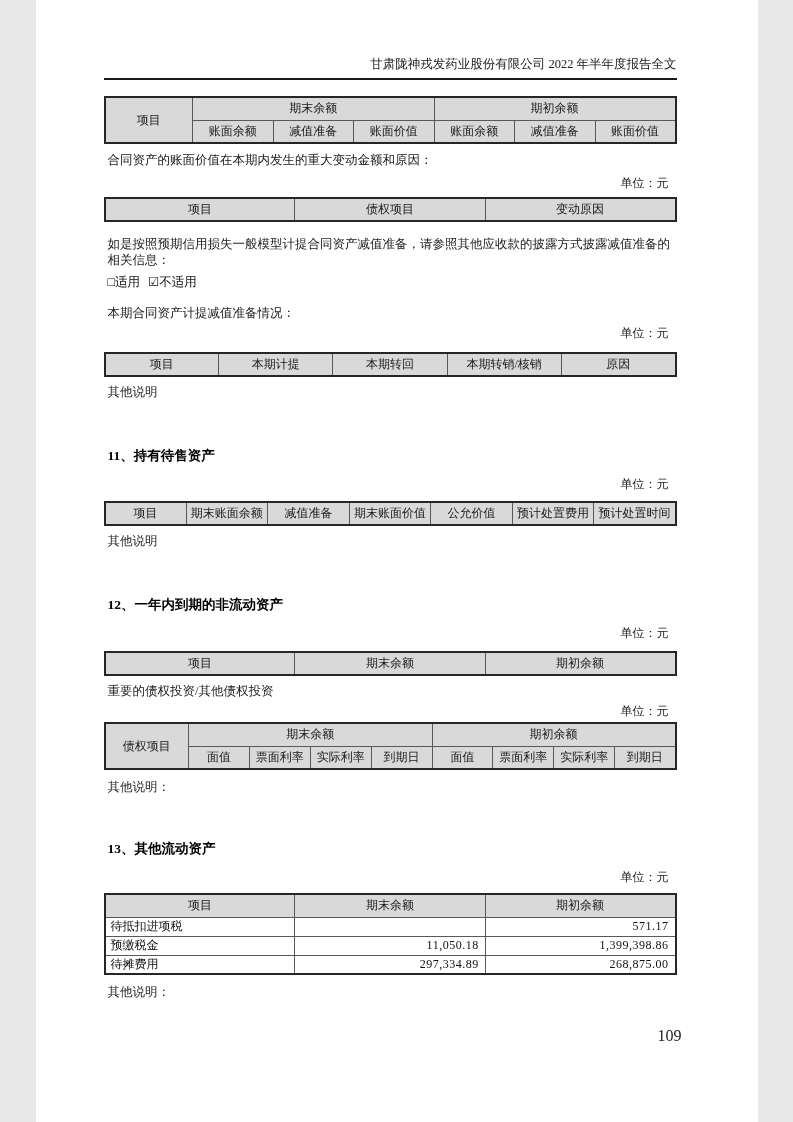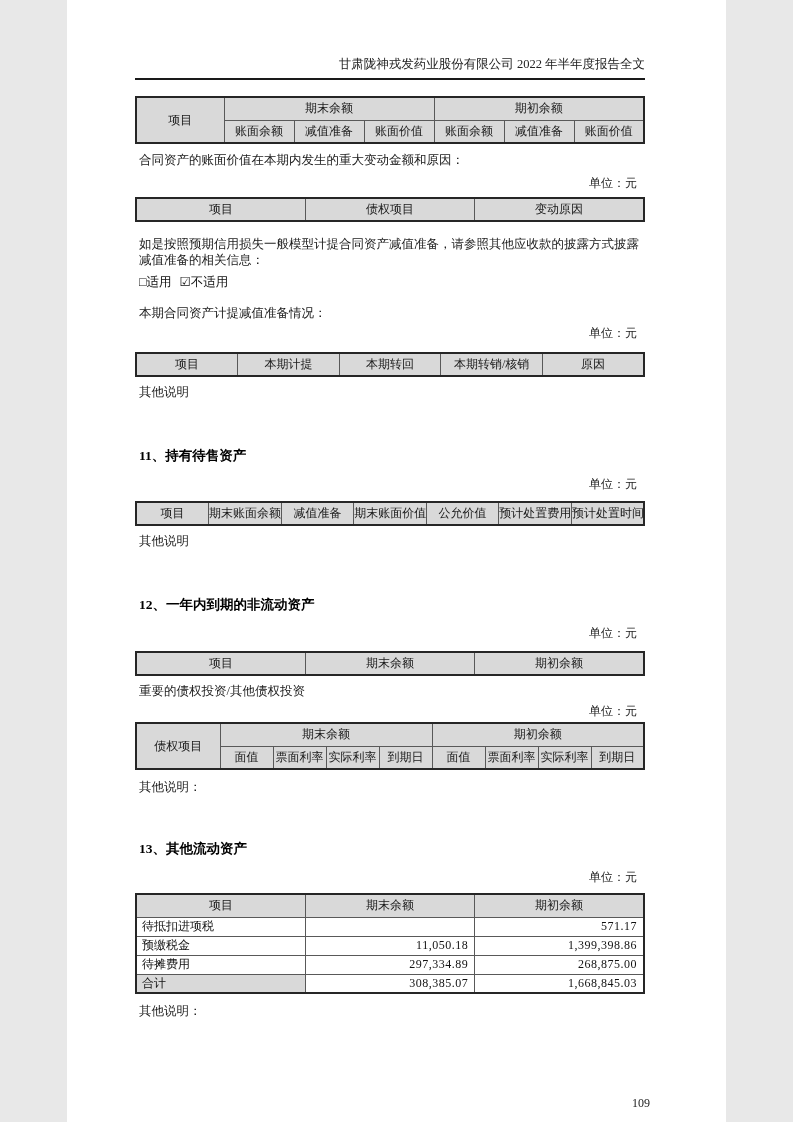--- a/index.html
+++ b/index.html
@@ -1,19 +1,19 @@
 <!DOCTYPE html>
 <html><head>
 <meta charset="utf-8">
 <style>
   * { margin: 0; padding: 0; box-sizing: border-box; }
   html, body { background: #e8e8e8; }
   .page {
     position: relative;
-    width: 659px;
+    width: 722px;
     height: 1122px;
     margin: 0 auto;
     background: #ffffff;
     font-family: "Liberation Serif", "DejaVu Serif", serif;
     color: #111;
     padding: 0 81px 0 68px;
     overflow: hidden;
   }
   .doc-header {
     padding-top: 56px;
@@ -61,23 +61,23 @@
     font-size: 13.5px;
     font-weight: bold;
     line-height: 16px;
     padding-left: 4px;
     color: #000;
   }
   .checkbox-line { font-size: 12.5px; line-height: 16px; padding-left: 4px; }
   .checkbox-line .gap { display: inline-block; width: 8px; }
   .page-number {
     position: absolute;
-    top: 1096px;
+    top: 1027px;
     right: 76px;
-    font-size: 12px;
+    font-size: 16px;
     color: #222;
   }
   
   .mt-t1   { margin-top: 16px; }
   .mt-p1   { margin-top: 8px; }
   .mt-u1   { margin-top: 8px; }
   .mt-t2   { margin-top: 7px; }
   .mt-p2   { margin-top: 14px; }
   .mt-cb   { margin-top: 6px; }
   .mt-p3   { margin-top: 15px; }
@@ -260,25 +260,20 @@
     <tr>
       <td class="item-cell">预缴税金</td>
       <td class="num-cell">11,050.18</td>
       <td class="num-cell">1,399,398.86</td>
     </tr>
     <tr>
       <td class="item-cell">待摊费用</td>
       <td class="num-cell">297,334.89</td>
       <td class="num-cell">268,875.00</td>
     </tr>
-    <tr>
-      <td class="total-cell">合计</td>
-      <td class="num-cell">308,385.07</td>
-      <td class="num-cell">1,668,845.03</td>
-    </tr>
   </tbody>
     </table>
 
   <div class="para mt-n4">其他说明：</div>
 
   <div class="page-number">109</div>
 
 </div>
 
 </body></html>

